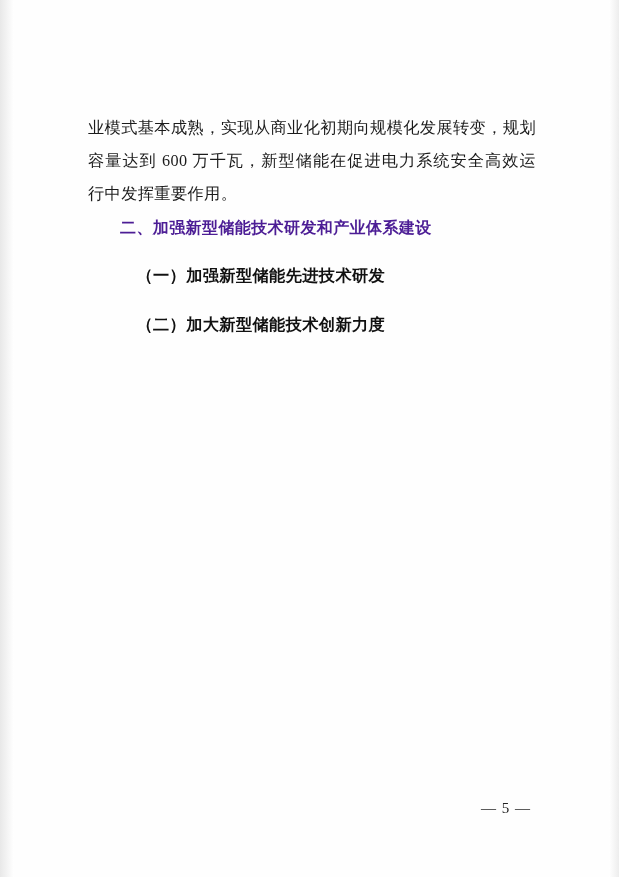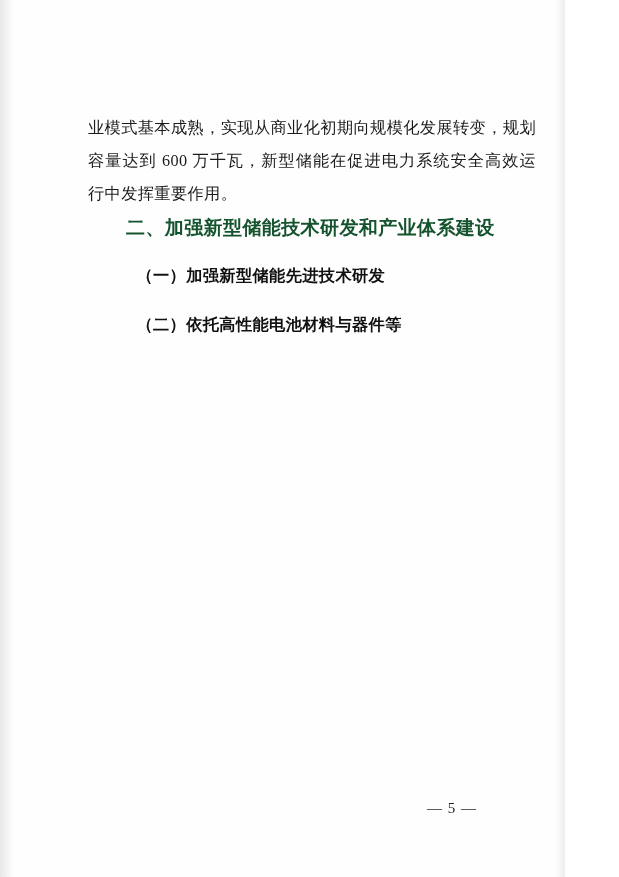--- a/index.html
+++ b/index.html
@@ -8,21 +8,21 @@
     background: #ffffff;
   }
   body {
     width: 619px;
     height: 877px;
     font-family: "Liberation Serif", "DejaVu Serif", serif;
     color: #1a1a1a;
   }
   .page {
     position: relative;
-    width: 565px;
+    width: 619px;
     height: 877px;
     box-sizing: border-box;
     background: #fefefe;
     overflow: hidden;
   }
   .content {
     position: absolute;
     left: 88px;
     top: 112px;
     width: 448px;
@@ -33,27 +33,27 @@
     text-align: justify;
     text-justify: inter-ideograph;
     letter-spacing: 0.4px;
     margin: 0;
     color: #1b1b1b;
   }
   .indent {
     text-indent: 2em;
   }
   .heading {
-    font-size: 19px;
+    font-size: 16px;
     line-height: 33px;
     font-weight: bold;
     text-indent: 2em;
     margin: 0;
     letter-spacing: 0.4px;
-    color: #14532d;
+    color: #4c1d95;
   }
   .subheading {
     font-size: 16.2px;
     line-height: 33px;
     font-weight: bold;
     text-indent: 2em;
     margin: 16px;
     letter-spacing: 0.4px;
     color: #111;
   }
@@ -86,17 +86,17 @@
 <body>
 
 <div class="page">
   <div class="edge-shadow-left"></div>
   <div class="edge-shadow-right"></div>
 
   <div class="content">
     <p class="para">业模式基本成熟，实现从商业化初期向规模化发展转变，规划容量达到 600 万千瓦，新型储能在促进电力系统安全高效运行中发挥重要作用。</p>
     <p class="heading">二、加强新型储能技术研发和产业体系建设</p>
     <p class="subheading">（一）加强新型储能先进技术研发</p>
-    <p class="subheading">（二）依托高性能电池材料与器件等</p>
+    <p class="subheading">（二）加大新型储能技术创新力度</p>
   </div>
 
   <div class="page-number">— 5 —</div>
 </div>
 
 </body></html>

